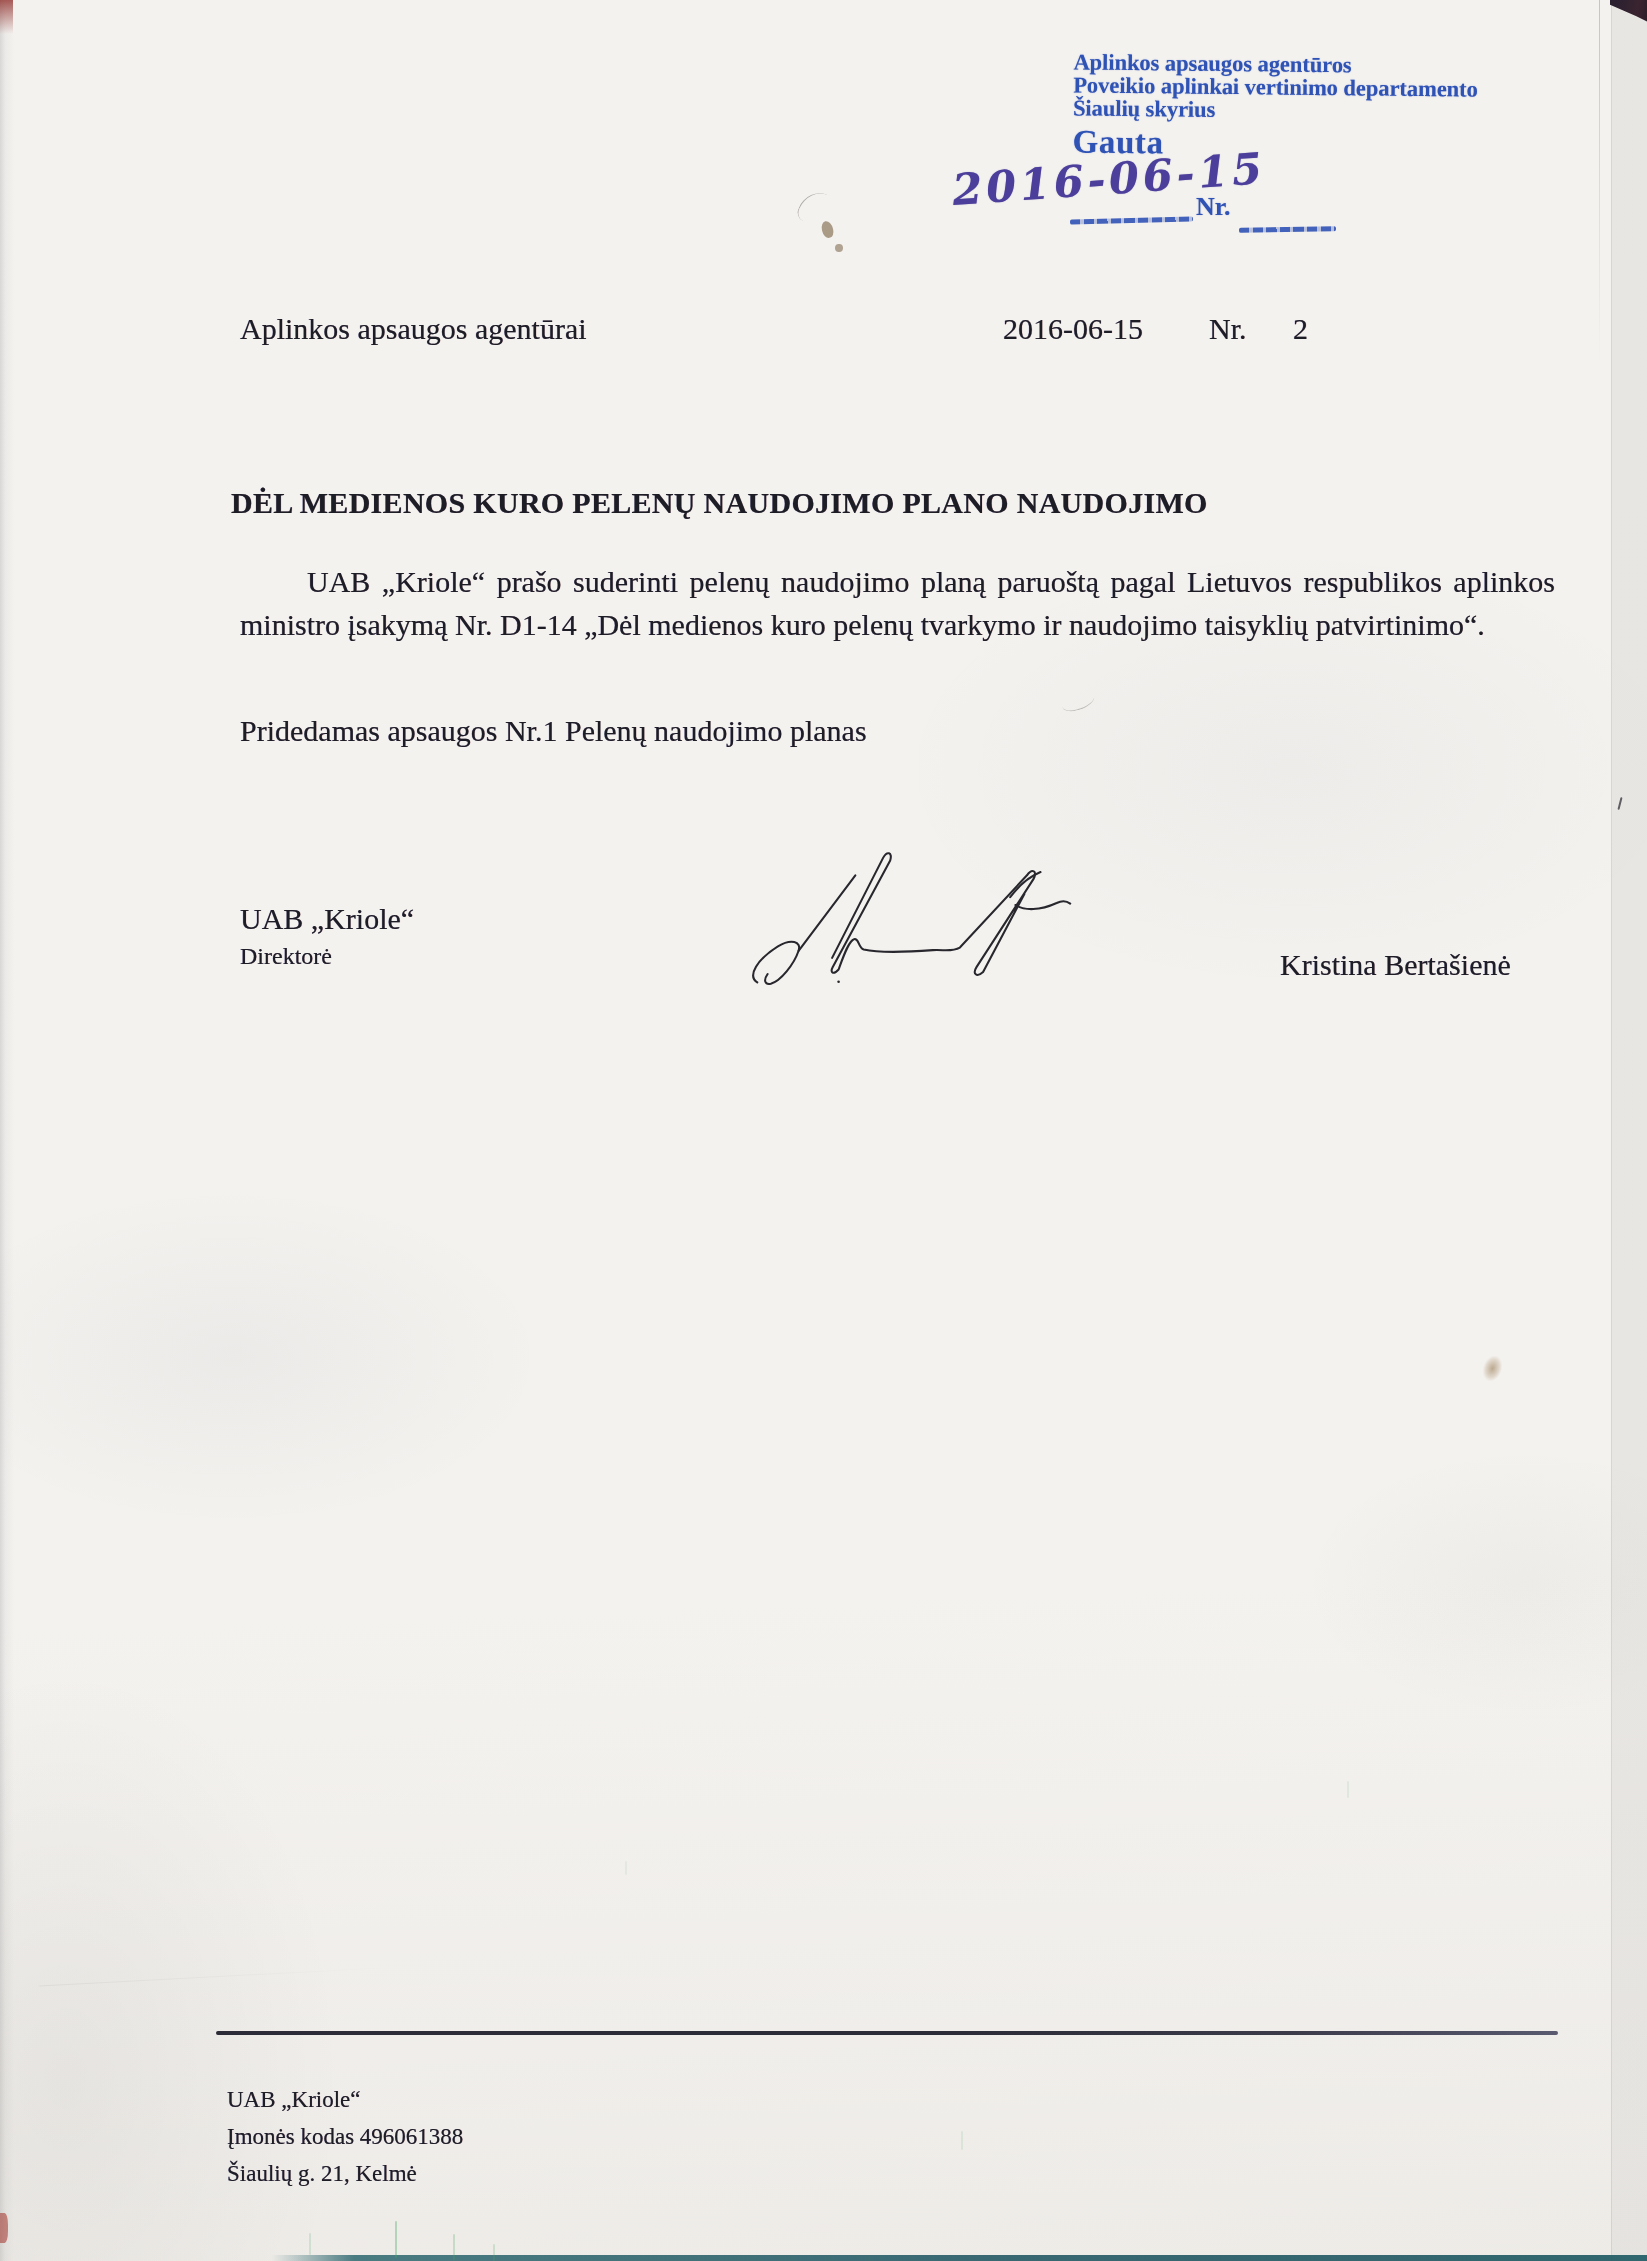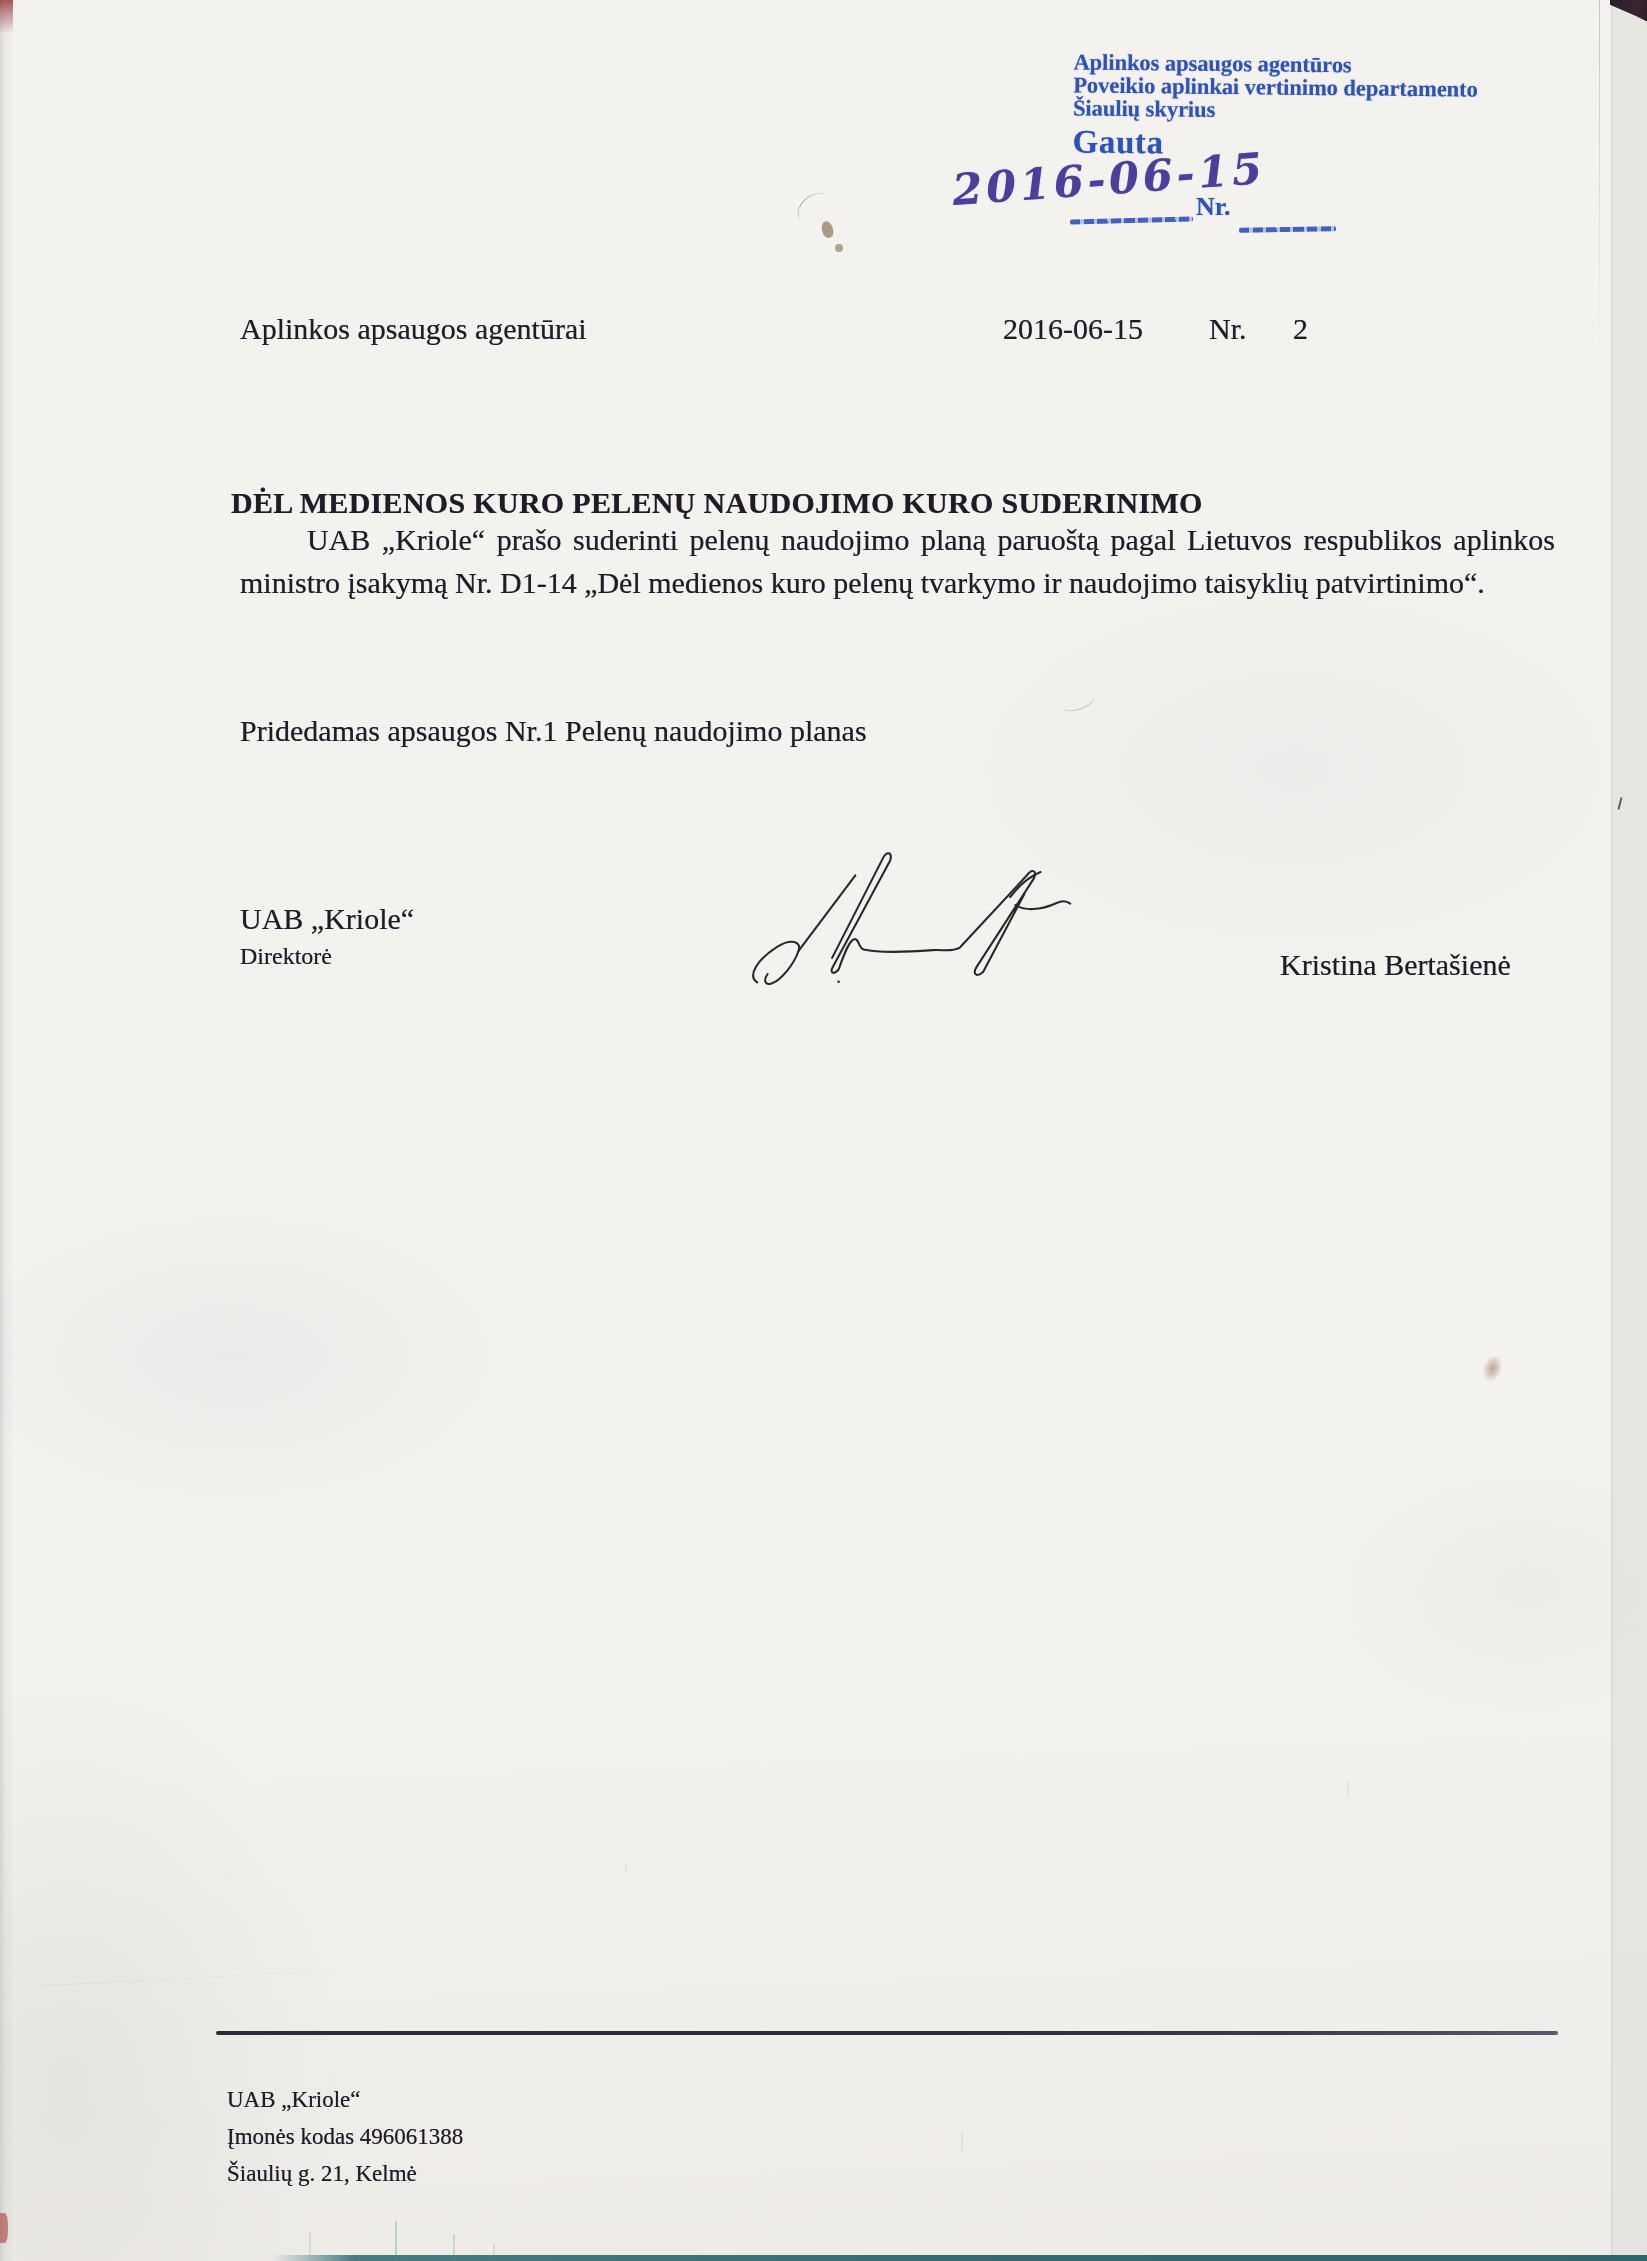--- a/index.html
+++ b/index.html
@@ -92,21 +92,21 @@
   .addr-row{position:absolute;left:240px;top:312px;width:1315px;font-size:30px;}
   .addr-name{position:absolute;left:0;top:0;white-space:nowrap;}
   .addr-date{position:absolute;left:763px;top:0;white-space:nowrap;}
   .addr-nr{position:absolute;left:969px;top:0;white-space:nowrap;}
   .addr-nr-val{position:absolute;left:1053px;top:0;white-space:nowrap;}
   .doc-title{
     position:absolute;left:231px;top:486px;width:1356px;
     font-size:30px;font-weight:bold;letter-spacing:0.3px;white-space:nowrap;
   }
   .body-par{
-    position:absolute;left:240px;top:518px;width:1315px;
+    position:absolute;left:240px;top:560px;width:1315px;
     font-size:30px;line-height:43px;
     text-align:justify;text-align-last:left;
     text-indent:67px;
   }
   .attach-line{position:absolute;left:240px;top:714px;font-size:30px;white-space:nowrap;}
   .sig-company{position:absolute;left:240px;top:902px;font-size:30px;white-space:nowrap;}
   .sig-role{position:absolute;left:240px;top:943px;font-size:24px;white-space:nowrap;}
   .sig-name{position:absolute;left:1280px;top:948px;font-size:30px;white-space:nowrap;}
   .signature-svg{position:absolute;left:735px;top:834px;width:362px;height:200px;}
 
@@ -157,21 +157,21 @@
   <div class="stamp-nr">Nr.</div>
   <div class="stamp-underline ul-nr"></div>
 
   <div class="addr-row ink">
     <span class="addr-name">Aplinkos apsaugos agentūrai</span>
     <span class="addr-date">2016-06-15</span>
     <span class="addr-nr">Nr.</span>
     <span class="addr-nr-val">2</span>
   </div>
 
-  <div class="doc-title ink">DĖL MEDIENOS KURO PELENŲ NAUDOJIMO KURO SUDERINIMO</div>
+  <div class="doc-title ink">DĖL MEDIENOS KURO PELENŲ NAUDOJIMO PLANO NAUDOJIMO</div>
 
   <div class="body-par ink">UAB „Kriole“ prašo suderinti pelenų naudojimo planą paruoštą pagal Lietuvos respublikos aplinkos ministro įsakymą Nr. D1-14 „Dėl medienos kuro pelenų tvarkymo ir naudojimo taisyklių patvirtinimo“.</div>
   <div class="attach-line ink">Pridedamas apsaugos Nr.1 Pelenų naudojimo planas</div>
 
   <div class="sig-company ink">UAB „Kriole“</div>
   <div class="sig-role ink">Direktorė</div>
   <svg class="signature-svg" viewBox="0 0 560 310">
     <g fill="none" stroke="#27272d" stroke-width="3.2" stroke-linecap="round" stroke-linejoin="round">
       <path d="M 34 230 C 18 220 34 194 66 174 C 86 162 103 166 98 181 C 91 202 70 228 55 232 C 46 234 43 227 50 217"></path>
       <path d="M 98 181 L 186 64"></path>

